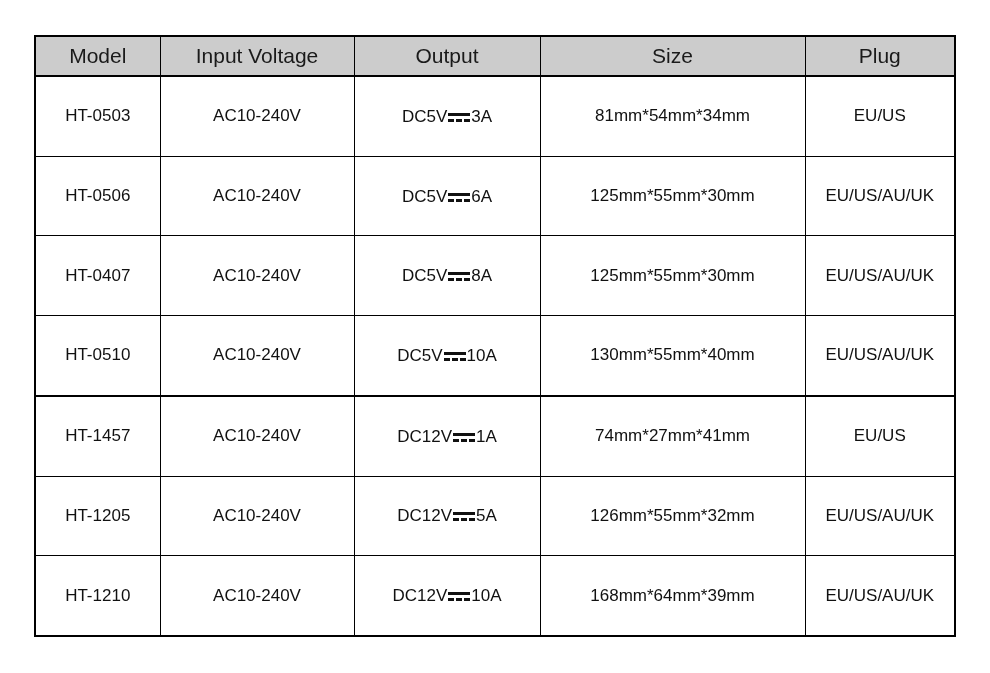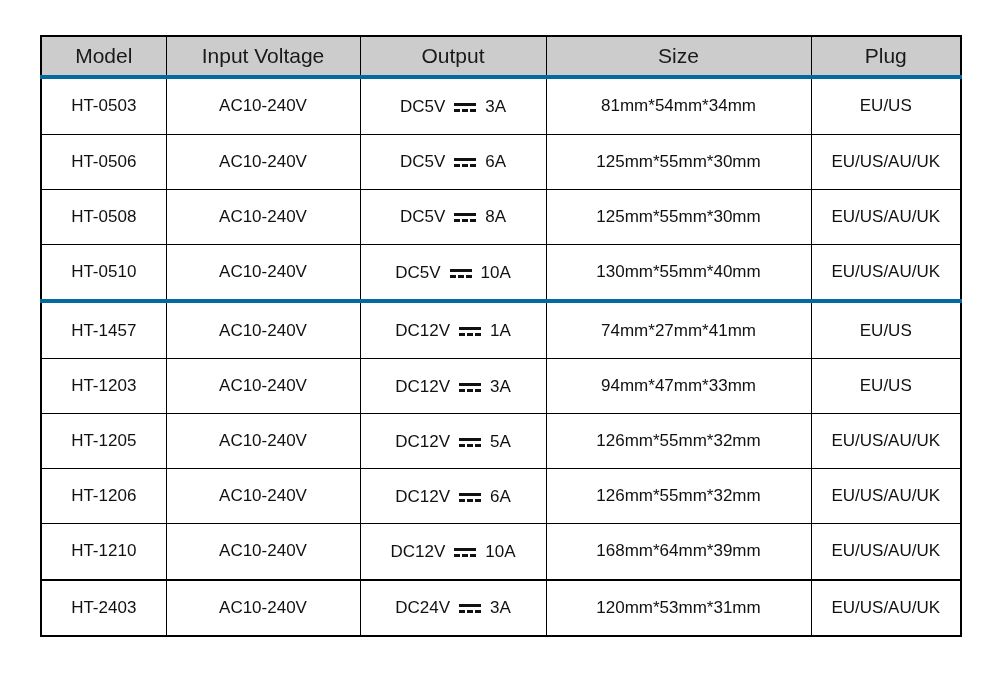--- a/index.html
+++ b/index.html
@@ -10,21 +10,21 @@
   body {
     width: 990px;
     height: 673px;
     font-family: "Liberation Sans", sans-serif;
     color: #111111;
     overflow: hidden;
   }
 
   #spec-table-wrap {
     position: absolute;
-    left: 40px;
+    left: 34px;
     top: 35px;
     width: 920px;
     height: 602px;
   }
 
   table.spec-table {
     border-collapse: collapse;
     table-layout: fixed;
     width: 920px;
     height: 602px;
@@ -60,29 +60,29 @@
     color: #111111;
     padding: 0 2px;
     background: #ffffff;
     white-space: nowrap;
   }
 
   tbody tr.group-end > td {
     border-bottom: 2px solid #000000;
   }
   tbody tr.group-start > td {
-    border-top: 4px solid #0369a1;
+    border-top: 1px solid #0369a1;
   }
 
   
   .out-cell {
     display: flex;
     align-items: center;
     justify-content: center;
-    gap: 8px;
+    gap: 0;
     height: 100%;
     white-space: nowrap;
   }
   .out-volt, .out-amp {
     font-size: 17px;
     line-height: 1;
   }
   .dc-symbol {
     display: inline-flex;
     flex-direction: column;
@@ -168,21 +168,21 @@
                   <i></i>
                 </span>
               </span>
               <span class="out-amp">6A</span>
             </div>
           </td>
           <td>125mm*55mm*30mm</td>
           <td>EU/US/AU/UK</td>
         </tr>
         <tr>
-          <td>HT-0508</td>
+          <td>HT-0407</td>
           <td>AC10-240V</td>
           <td>
             <div class="out-cell">
               <span class="out-volt">DC5V</span>
               <span class="dc-symbol">
                 <span class="dc-solid"></span>
                 <span class="dc-dashed">
                   <i></i>
                   <i></i>
                   <i></i>
@@ -228,74 +228,34 @@
                   <i></i>
                 </span>
               </span>
               <span class="out-amp">1A</span>
             </div>
           </td>
           <td>74mm*27mm*41mm</td>
           <td>EU/US</td>
         </tr>
         <tr>
-          <td>HT-1203</td>
+          <td>HT-1205</td>
           <td>AC10-240V</td>
           <td>
             <div class="out-cell">
               <span class="out-volt">DC12V</span>
               <span class="dc-symbol">
                 <span class="dc-solid"></span>
                 <span class="dc-dashed">
                   <i></i>
                   <i></i>
                   <i></i>
                 </span>
               </span>
-              <span class="out-amp">3A</span>
-            </div>
-          </td>
-          <td>94mm*47mm*33mm</td>
-          <td>EU/US</td>
-        </tr>
-        <tr>
-          <td>HT-1205</td>
-          <td>AC10-240V</td>
-          <td>
-            <div class="out-cell">
-              <span class="out-volt">DC12V</span>
-              <span class="dc-symbol">
-                <span class="dc-solid"></span>
-                <span class="dc-dashed">
-                  <i></i>
-                  <i></i>
-                  <i></i>
-                </span>
-              </span>
               <span class="out-amp">5A</span>
-            </div>
-          </td>
-          <td>126mm*55mm*32mm</td>
-          <td>EU/US/AU/UK</td>
-        </tr>
-        <tr>
-          <td>HT-1206</td>
-          <td>AC10-240V</td>
-          <td>
-            <div class="out-cell">
-              <span class="out-volt">DC12V</span>
-              <span class="dc-symbol">
-                <span class="dc-solid"></span>
-                <span class="dc-dashed">
-                  <i></i>
-                  <i></i>
-                  <i></i>
-                </span>
-              </span>
-              <span class="out-amp">6A</span>
             </div>
           </td>
           <td>126mm*55mm*32mm</td>
           <td>EU/US/AU/UK</td>
         </tr>
         <tr class="group-end">
           <td>HT-1210</td>
           <td>AC10-240V</td>
           <td>
             <div class="out-cell">
@@ -305,37 +265,17 @@
                 <span class="dc-dashed">
                   <i></i>
                   <i></i>
                   <i></i>
                 </span>
               </span>
               <span class="out-amp">10A</span>
             </div>
           </td>
           <td>168mm*64mm*39mm</td>
-          <td>EU/US/AU/UK</td>
-        </tr>
-        <tr>
-          <td>HT-2403</td>
-          <td>AC10-240V</td>
-          <td>
-            <div class="out-cell">
-              <span class="out-volt">DC24V</span>
-              <span class="dc-symbol">
-                <span class="dc-solid"></span>
-                <span class="dc-dashed">
-                  <i></i>
-                  <i></i>
-                  <i></i>
-                </span>
-              </span>
-              <span class="out-amp">3A</span>
-            </div>
-          </td>
-          <td>120mm*53mm*31mm</td>
           <td>EU/US/AU/UK</td>
         </tr>
       </tbody>
   </table>
 </div>
 
 </body></html>

